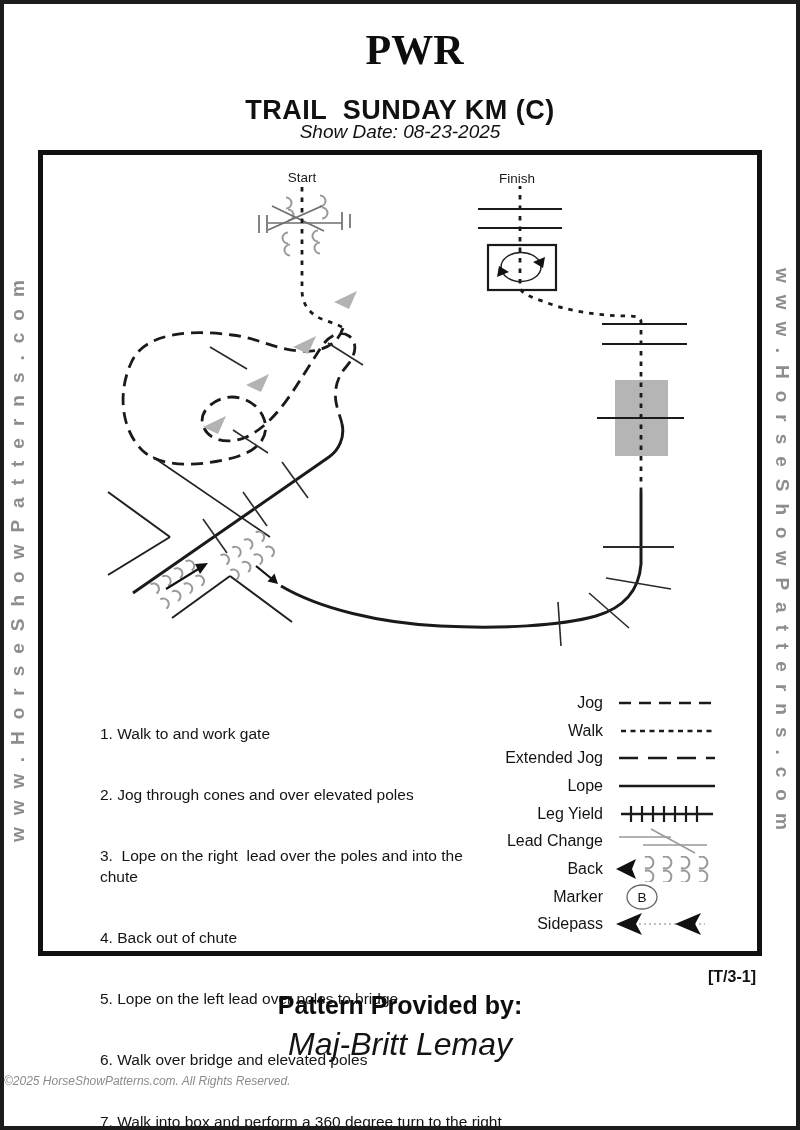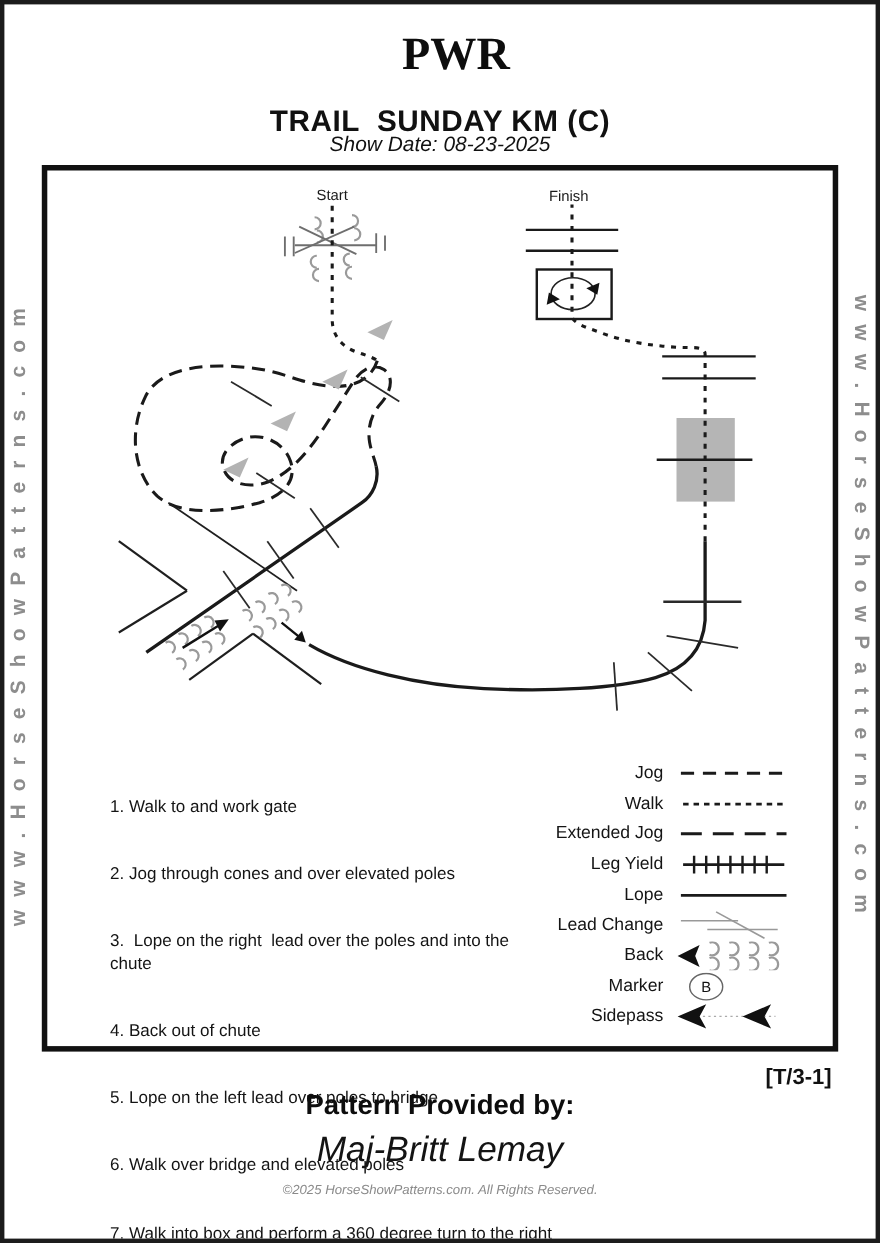--- a/index.html
+++ b/index.html
@@ -42,32 +42,32 @@
     position:absolute; left:408px; top:534px; width:268px;
   }
   .legend-row { display:flex; align-items:center; height:27.7px; }
   .legend-label {
     flex:1; text-align:right; padding-right:12px;
     font-size:16px; color:#141414; white-space:nowrap;
   }
   .legend-sym { width:104px; height:26px; flex:none; }
   .tcode {
     position:absolute; top:964px; right:40px;
-    font-weight:bold; font-size:20px; color:#111;
+    font-weight:bold; font-size:16px; color:#111;
   }
   .provided {
     position:absolute; top:987px; left:0; width:100%; text-align:center;
     font-weight:bold; font-size:25px; color:#0d0d0d;
   }
   .author {
     position:absolute; top:1022px; left:0; width:100%; text-align:center;
     font-style:italic; font-size:32px; color:#141414;
   }
   .copyright {
-    position:absolute; top:1070px; left:0; width:100%; text-align:center;
+    position:absolute; top:1070px; left:0; width:100%; 
     font-style:italic; font-size:12px; color:#8a8a8a;
   }
 </style>
 </head>
 <body>
 
 <div class="page">
 
   <div class="title">PWR</div>
   <div class="subtitle">TRAIL  SUNDAY KM (C)</div>
@@ -244,39 +244,39 @@
       </div>
 
       <div class="legend-row">
         <span class="legend-label">Extended Jog</span>
         <svg class="legend-sym" viewBox="0 0 104 26">
           <path d="M4,13 H100" stroke="#1a1a1a" stroke-width="2.6" stroke-dasharray="19 10" fill="none"></path>
         </svg>
       </div>
 
       <div class="legend-row">
+        <span class="legend-label">Lope</span>
+        <svg class="legend-sym" viewBox="0 0 104 26">
+          <path d="M4,13 H100" stroke="#1a1a1a" stroke-width="2.6" fill="none"></path>
+        </svg>
+      </div>
+
+      <div class="legend-row">
         <span class="legend-label">Leg Yield</span>
         <svg class="legend-sym" viewBox="0 0 104 26">
           <path d="M6,13 H98" stroke="#1a1a1a" stroke-width="2.4" fill="none"></path>
           <g stroke="#1a1a1a" stroke-width="2.2">
             <path d="M16,5 V21"></path>
               <path d="M27,5 V21"></path>
               <path d="M38,5 V21"></path>
               <path d="M49,5 V21"></path>
             <path d="M60,5 V21"></path>
               <path d="M71,5 V21"></path>
               <path d="M82,5 V21"></path>
           </g>
-        </svg>
-      </div>
-
-      <div class="legend-row">
-        <span class="legend-label">Lope</span>
-        <svg class="legend-sym" viewBox="0 0 104 26">
-          <path d="M4,13 H100" stroke="#1a1a1a" stroke-width="2.6" fill="none"></path>
         </svg>
       </div>
 
       <div class="legend-row">
         <span class="legend-label">Lead Change</span>
         <svg class="legend-sym" viewBox="0 0 104 26">
           <g stroke="#999999" stroke-width="1.5" fill="none">
             <path d="M4,9 H56"></path>
               <path d="M28,17 H92"></path>
               <path d="M36,1 L80,25"></path>

